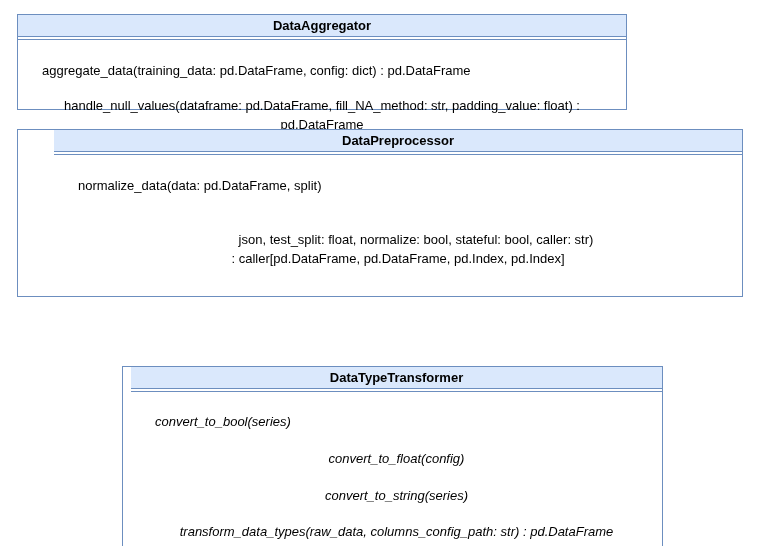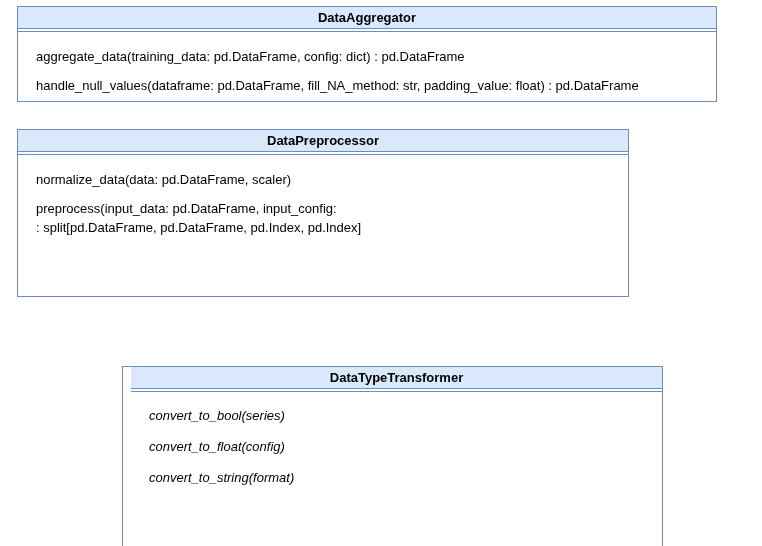--- a/index.html
+++ b/index.html
@@ -29,51 +29,53 @@
   }
   .class-sep {
     border-top: 1px solid #6c8ebf;
     margin-top: 2px;
   }
   .class-body {
     padding: 6px 8px 8px 8px;
     line-height: 1.45;
   }
   .method {
-    margin: 10px;
+    margin: 16px;
   }
-  .method + .method { margin-top: 2px; }
+  .method + .method { margin-top: 2px; text-align: center; }
   .indent { padding-left: 36px; display:block;}
 </style>
 </head>
 <body>
 
-<div class="class-box" style="left:17px; top:6px; width:700px; height:96px;">
+<div class="class-box" style="left:17px; top:14px; width:610px; height:96px;">
   <div class="class-header">DataAggregator</div>
   <div class="class-sep"></div>
   <div class="class-body">
     <div class="method">aggregate_data(training_data: pd.DataFrame, config: dict) : pd.DataFrame</div>
     <div class="method">handle_null_values(dataframe: pd.DataFrame, fill_NA_method: str, padding_value: float) : pd.DataFrame</div>
   </div>
 </div>
 
-<div class="class-box" style="left:17px; top:129px; width:612px; height:168px;">
+<div class="class-box" style="left:17px; top:129px; width:726px; height:168px;padding-left:36px;">
   <div class="class-header">DataPreprocessor</div>
   <div class="class-sep"></div>
   <div class="class-body">
-    <div class="method">normalize_data(data: pd.DataFrame, scaler)</div>
+    <div class="method">normalize_data(data: pd.DataFrame, split)</div>
     <div class="method">
-      <span>preprocess(input_data: pd.DataFrame, input_config:</span><br>
-      <span>: split[pd.DataFrame, pd.DataFrame, pd.Index, pd.Index]</span>
+      <br>
+      <span class="indent">json, test_split: float, normalize: bool, stateful: bool, caller: str)</span>
+      <span>: caller[pd.DataFrame, pd.DataFrame, pd.Index, pd.Index]</span>
     </div>
     <div style="height:14px;"></div>
   </div>
 </div>
 
 <div class="class-box" style="left:122px; top:366px; width:541px; height:194px;padding-left:8px;">
   <div class="class-header">DataTypeTransformer</div>
   <div class="class-sep"></div>
   <div class="class-body" style="padding-top:4px; line-height:1.6;font-style:italic;">
     <div class="method">convert_to_bool(series)</div>
     <div class="method">convert_to_float(config)</div>
-    <div class="method">convert_to_string(format)</div>
+    <div class="method">convert_to_string(series)</div>
+    <div class="method">transform_data_types(raw_data, columns_config_path: str) : pd.DataFrame</div>
   </div>
 </div>
 
 </body></html>

